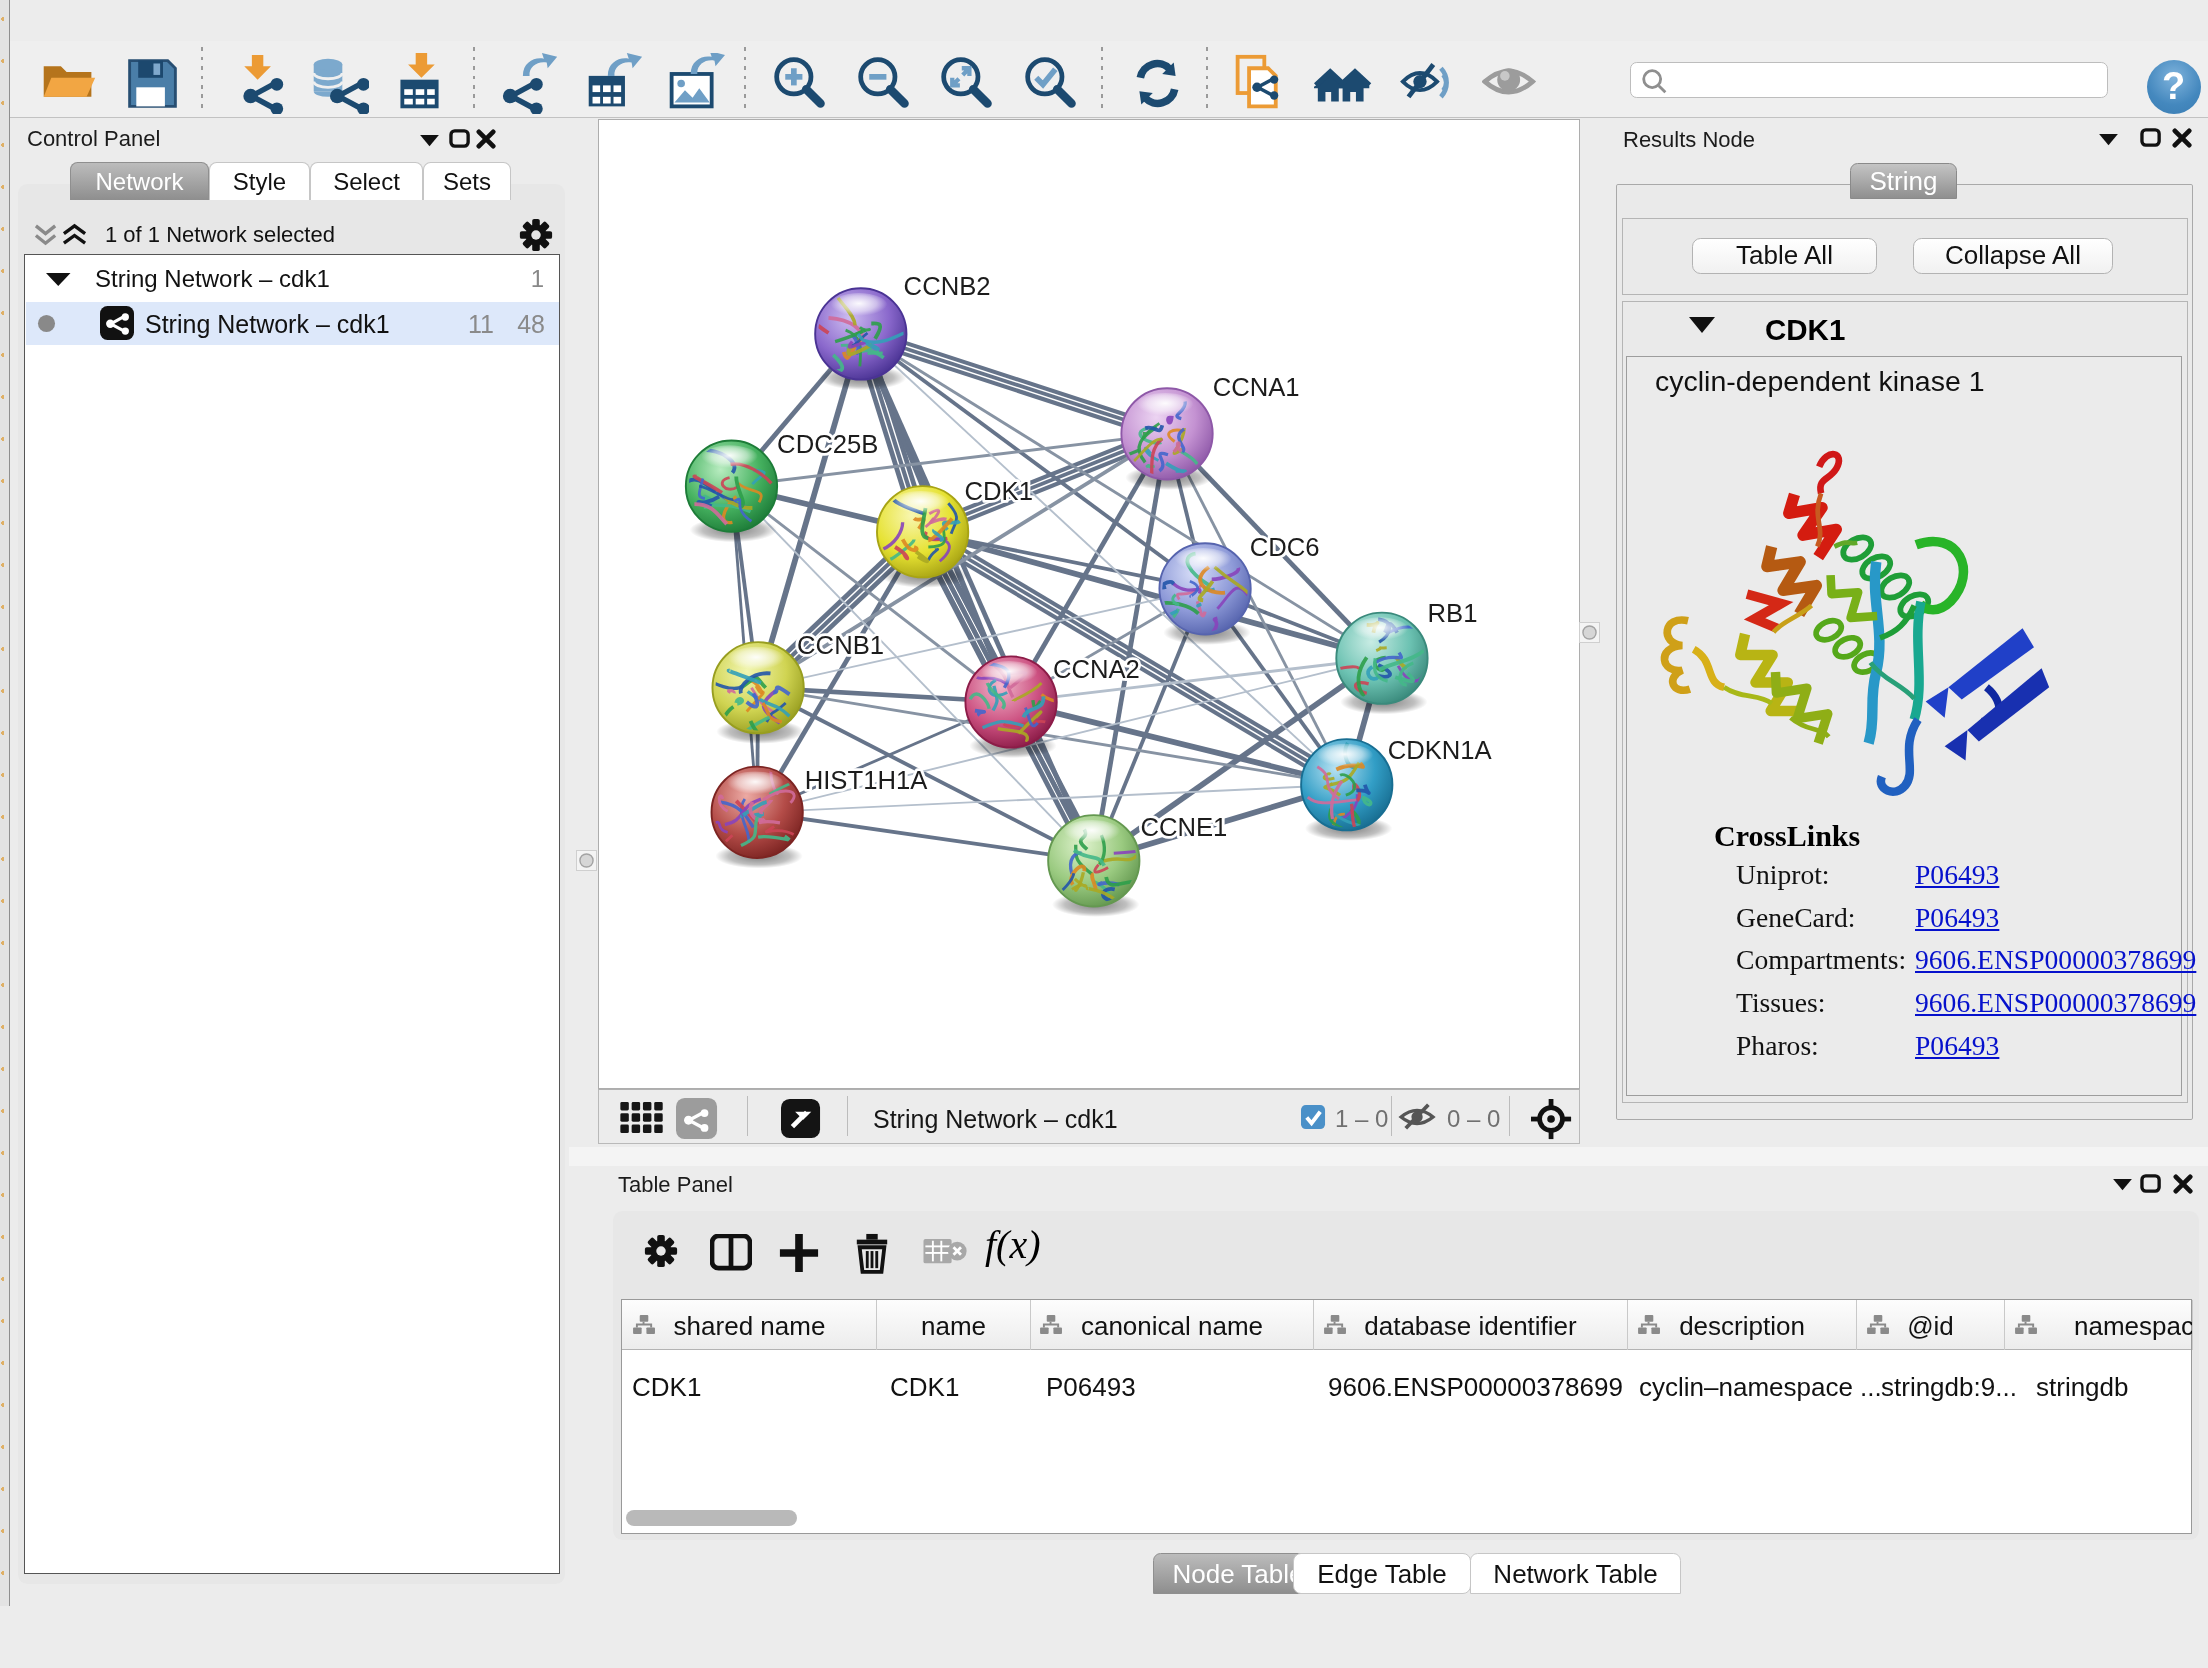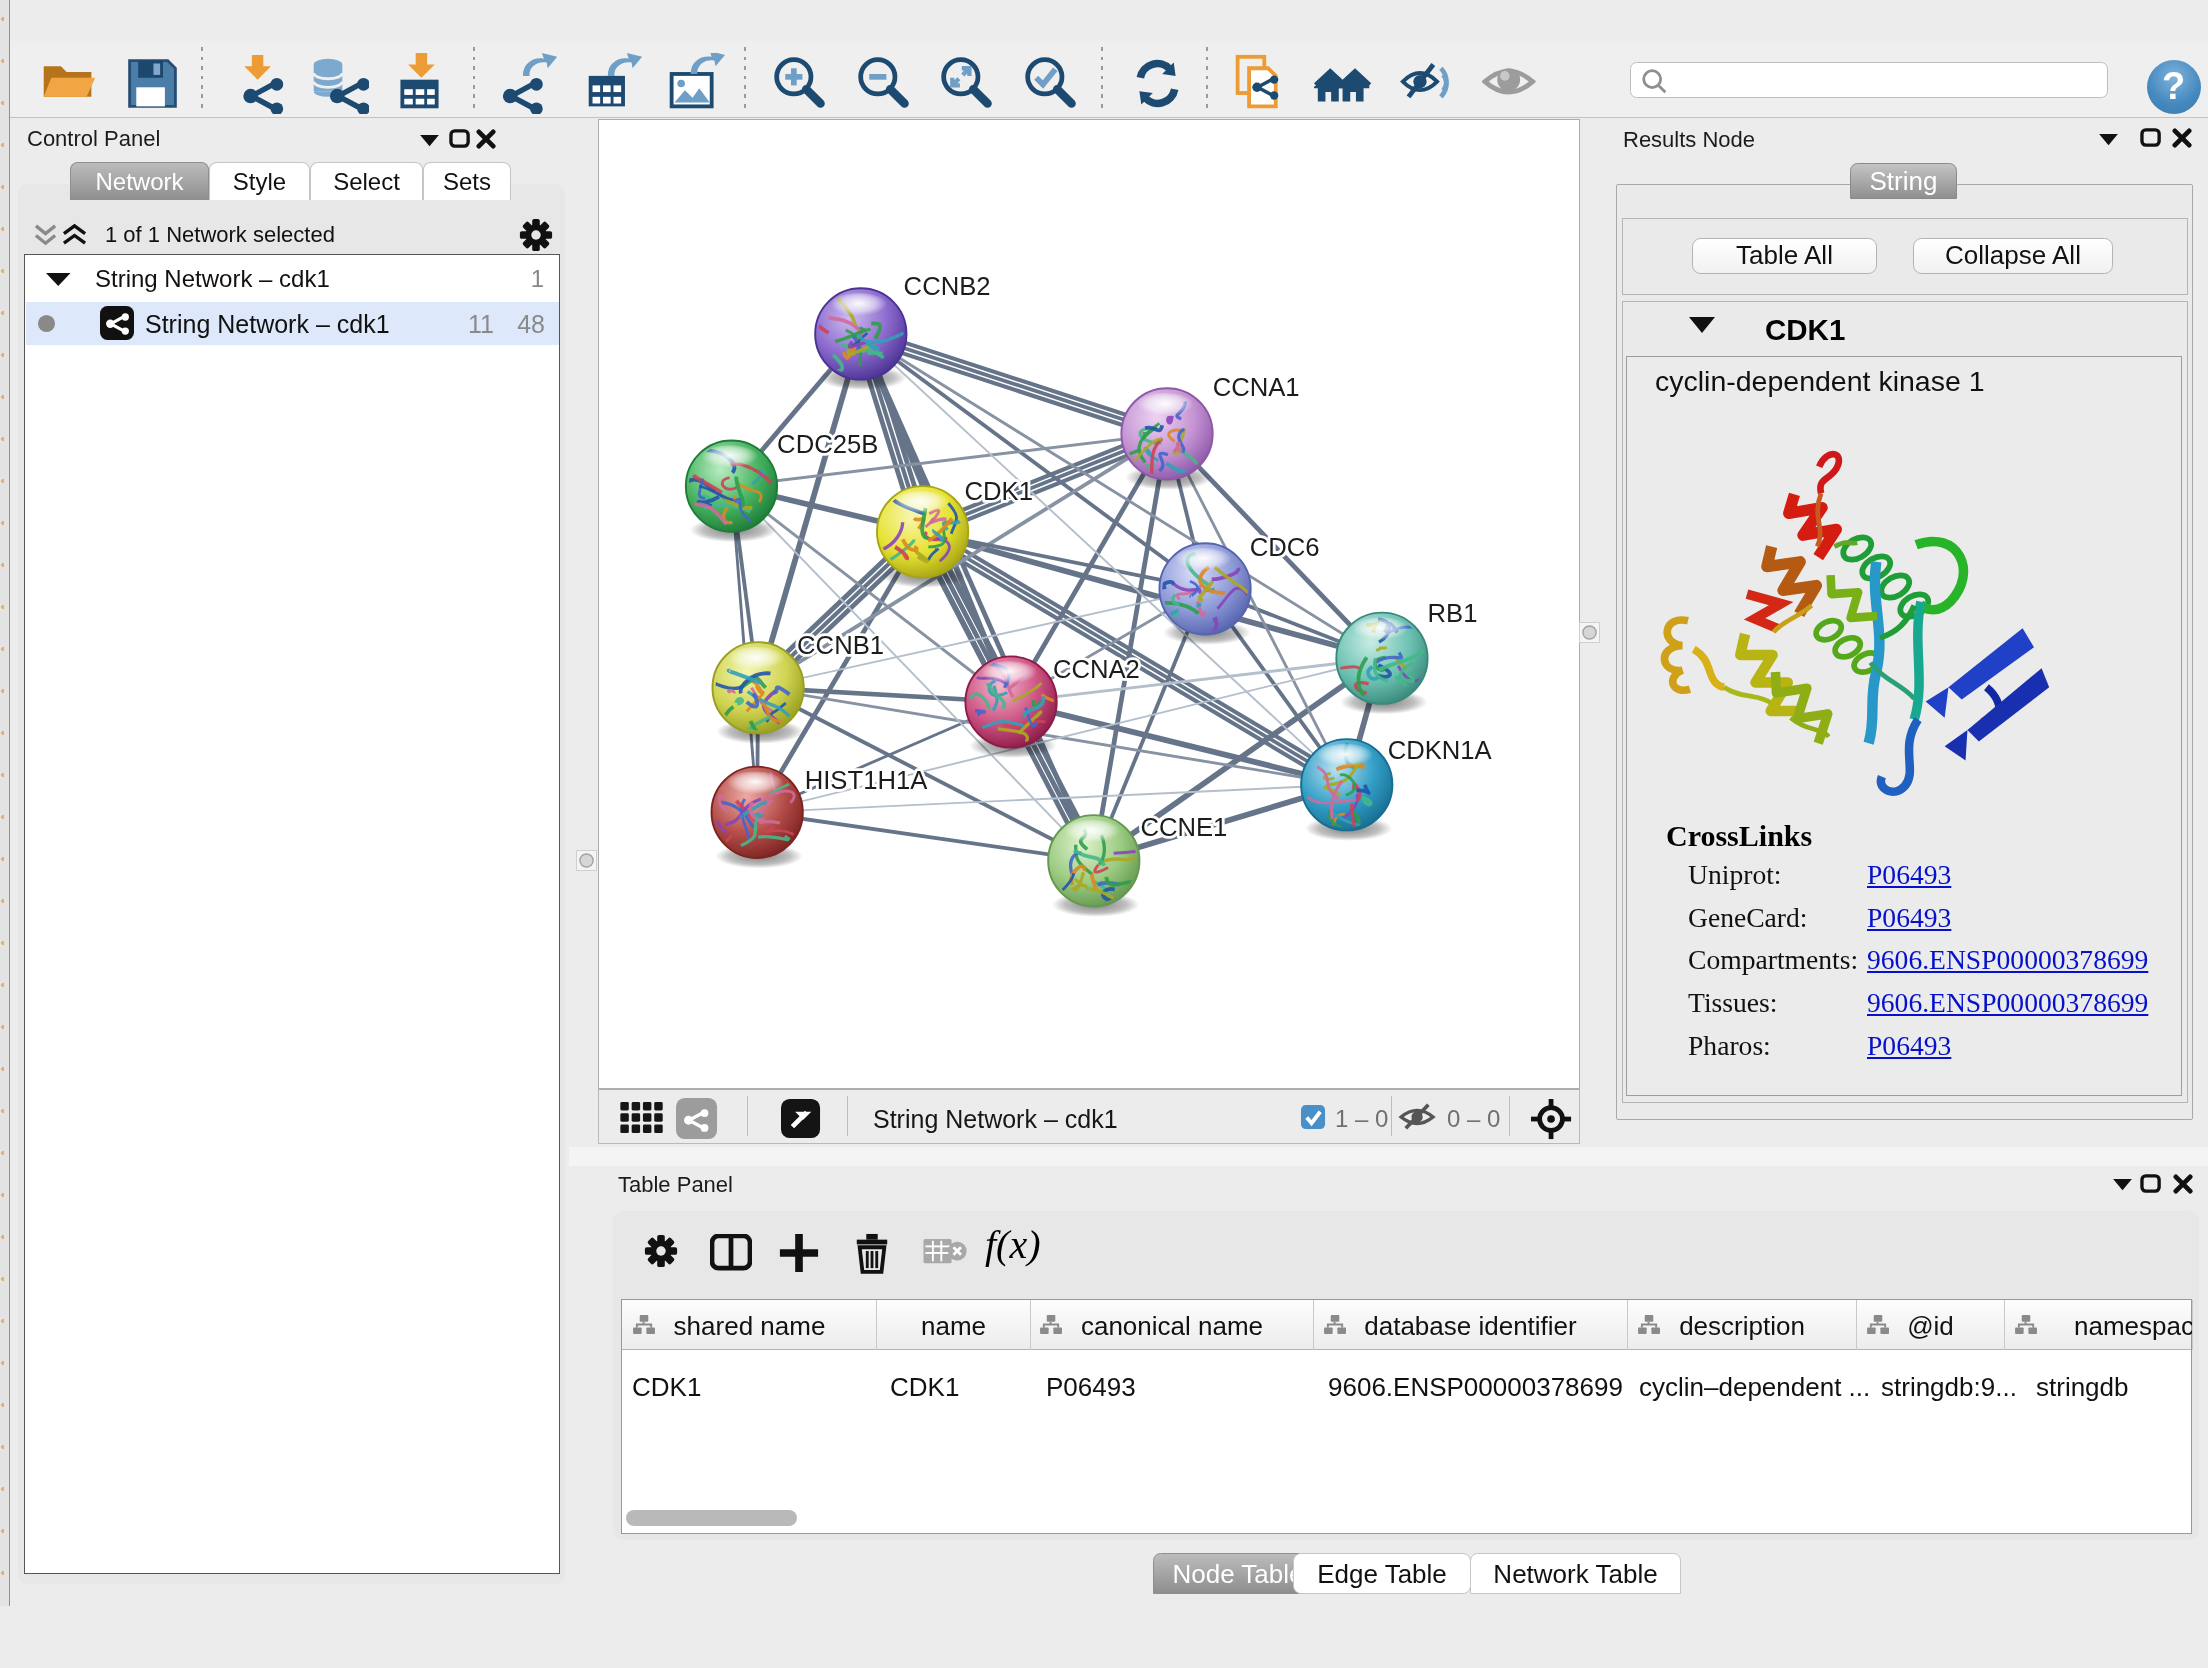--- a/index.html
+++ b/index.html
@@ -44,21 +44,21 @@
   background:linear-gradient(#c4c4c4,#8f8f8f); border:1px solid #8a8a8a;
   border-radius:7.6px 7.6px 0 0; color:#fff; font-size:26px; text-align:center;
   line-height:35px; }
 #rsec1 { left:1622px; top:218px; width:566px; height:77px; border:1px solid #b5b5b5; }
 .rbtn { position:absolute; top:238px; height:36px; background:linear-gradient(#ffffff,#f1f1f1);
   border:1.4px solid #b3b3b3; border-radius:8.6px; font-size:26px; color:#111;
   text-align:center; line-height:33px; }
 #rsec2 { left:1622px; top:301px; width:566px; height:802px; border:1px solid #b5b5b5; }
 #rinner { left:1626px; top:356px; width:556px; height:740px; border:1.4px solid #9d9d9d;
   background:#ebebeb; }
-.serif { font-family:"Liberation Serif", serif; }
+.serif { font-family:"Liberation Serif", serif;margin-left:48px; }
 .crossrow { position:absolute; font-size:27.6px; color:#111; }
 .crossrow a { color:#0611cc; text-decoration:underline; }
 #tpanel-box { left:613px; top:1211px; width:1586px; height:329px; background:#e7e7e7;
   border-radius:9.5px; }
 #ttable { left:621px; top:1299px; width:1571px; height:235px; background:#fff;
   border:1px solid #999; }
 #thead { position:absolute; left:0; top:0; width:100%; height:50px;
   background:linear-gradient(#fdfdfd,#ececec); border-bottom:1px solid #b3b3b3; }
 .thcell { position:absolute; top:0; height:50px; border-right:1px solid #c9c9c9; overflow:hidden; }
 .thtext { position:absolute; top:11.4px; width:100%; text-align:center; font-size:26px;
@@ -1014,21 +1014,21 @@
             <path d="M11 7 v3 M4 13 v-3 h15 v3" fill="none" stroke="#8a8a8a" stroke-width="2"></path>
           </g>
         </svg>
       </div>
     </div>
   <div id="TROW">
       <div class="tdtext" style="left:632px;">CDK1</div>
       <div class="tdtext" style="left:890px;">CDK1</div>
       <div class="tdtext" style="left:1046px;">P06493</div>
       <div class="tdtext" style="left:1328px;">9606.ENSP00000378699</div>
-      <div class="tdtext" style="left:1639px;">cyclin–dependent ...</div>
+      <div class="tdtext" style="left:1639px;">cyclin–namespace ...</div>
       <div class="tdtext" style="left:1881px;">stringdb:9...</div>
       <div class="tdtext" style="left:2036px;">stringdb</div>
     </div>
   <div id="TSCROLL">
       <div class="abs" style="left:626px;top:1510px;width:171px;height:16px;border-radius:8.6px;background:#b9b9b9;"></div>
     </div>
   <div class="btab tabsel" style="left:1122px; width:170px;margin-left:31px;">Node Table</div>
   <div class="btab" style="left:1293px; width:178px;border-radius:8px;">Edge Table</div>
   <div class="btab" style="left:1470px; width:211px;">Network Table</div>
 </div>

